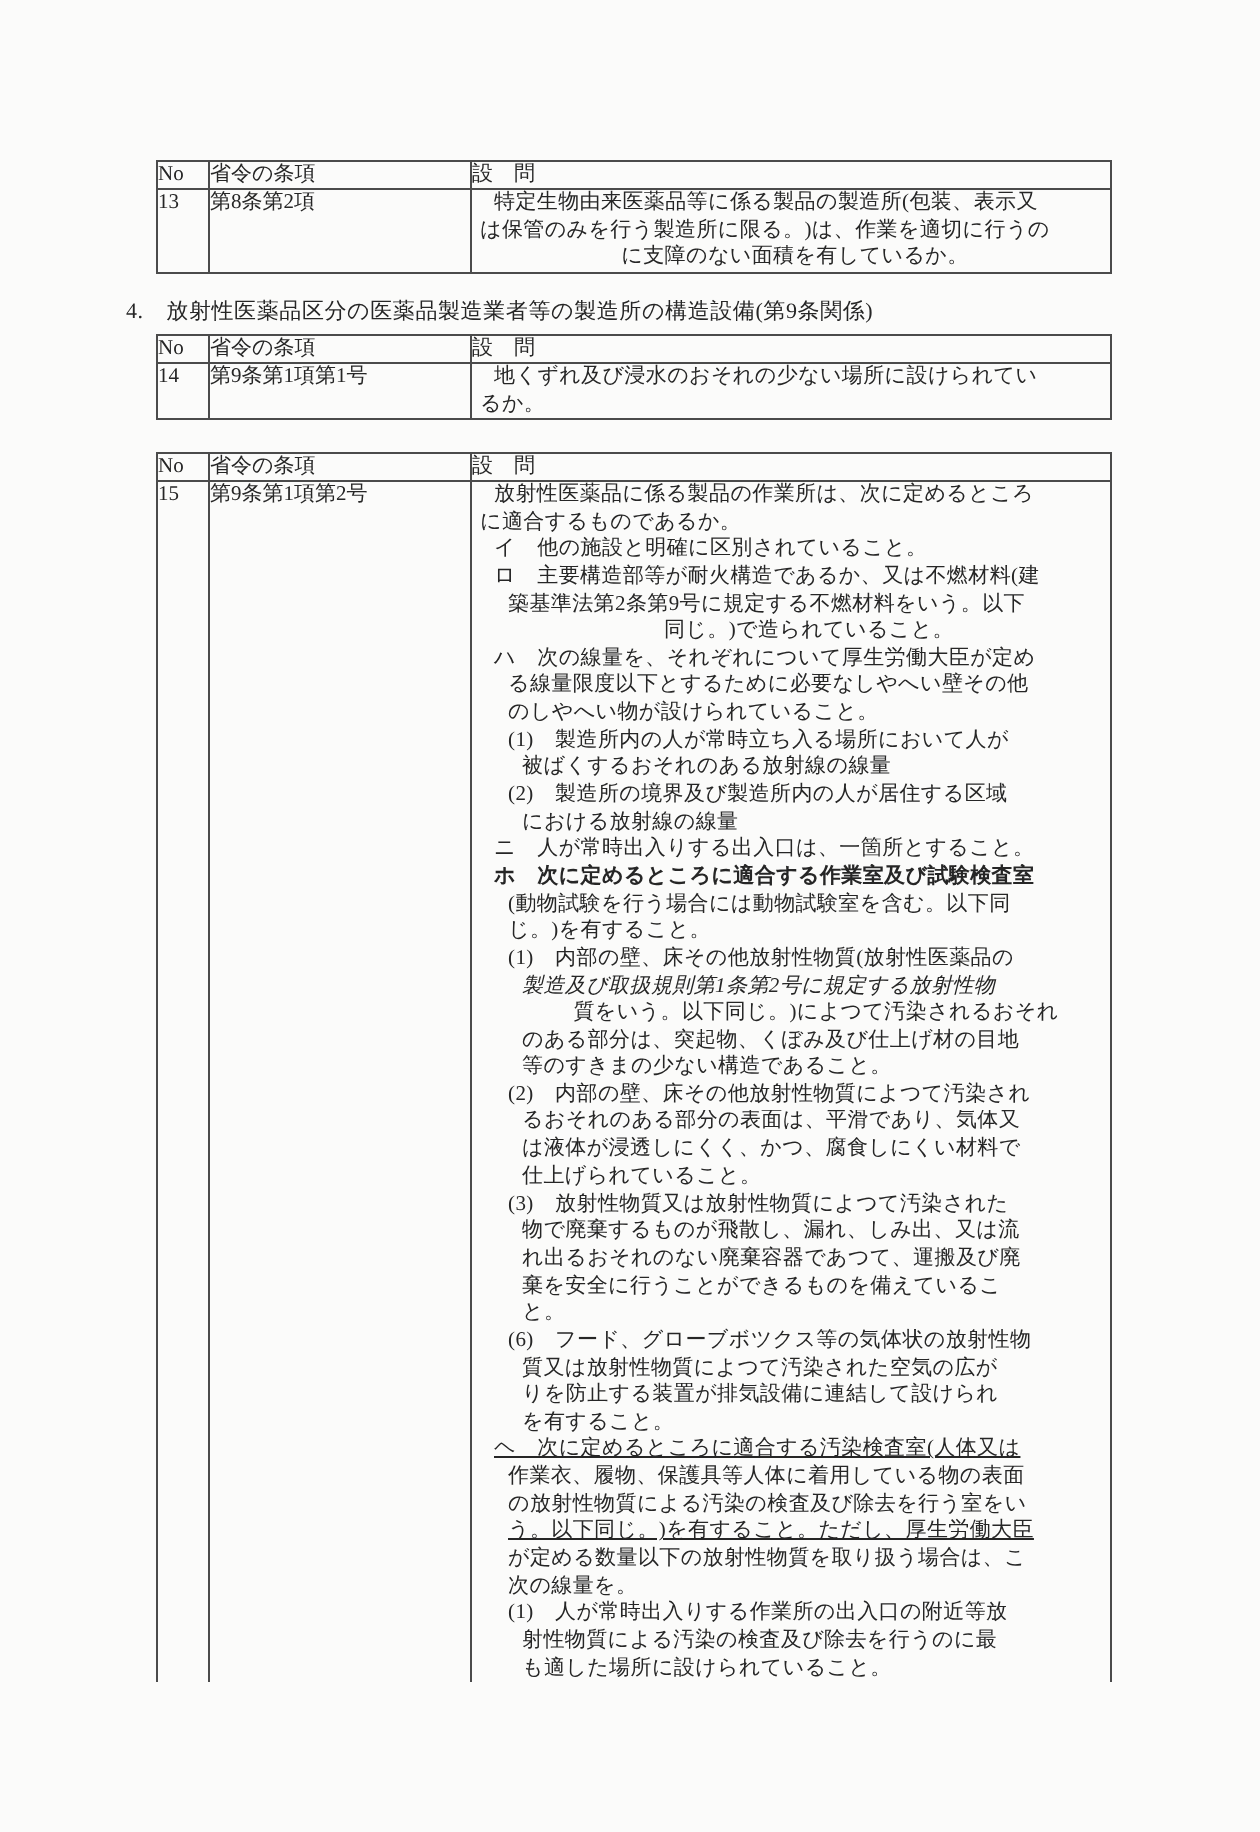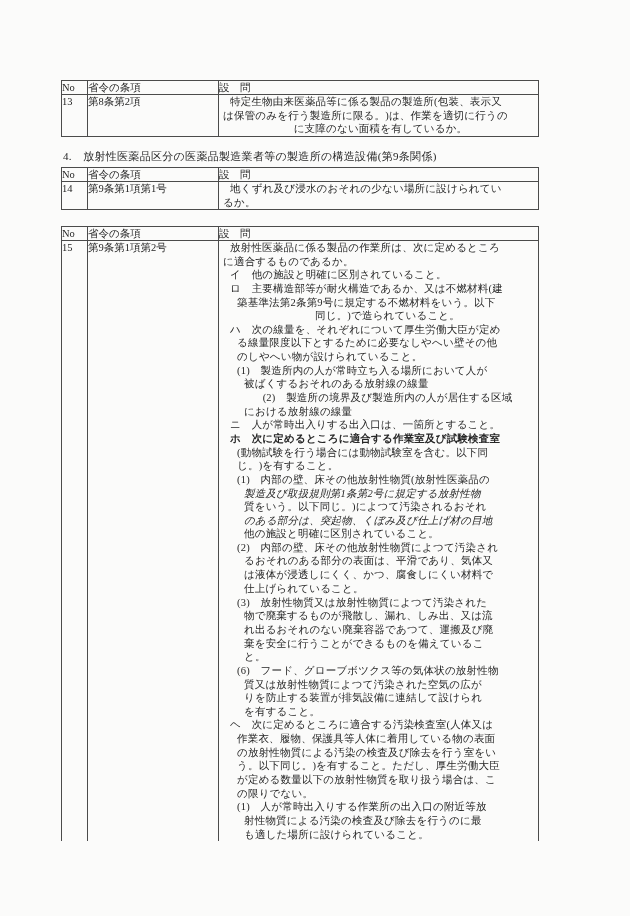--- a/index.html
+++ b/index.html
@@ -18,21 +18,21 @@
   .section-heading {
     position: absolute;
     left: 63px; top: 150px;
     font-size: 11px;
     line-height: 13px;
     letter-spacing: 0.3px;
     white-space: nowrap;
   }
   table.tbl {
     position: absolute;
-    left: 61px;
+    left: 78px;
     width: 477px;
     border-collapse: collapse;
     table-layout: fixed;
     font-size: 10.5px;
     color: #262626;
   }
   table.tbl th, table.tbl td {
     border: 1px solid #4b4b4b;
     padding: 0;
     vertical-align: top;
@@ -152,50 +152,50 @@
               <div class="qline" style="padding-left: 4px;">に適合するものであるか。</div>
               <div class="qline" style="padding-left: 11px;">イ　他の施設と明確に区別されていること。</div>
               <div class="qline" style="padding-left: 11px;">ロ　主要構造部等が耐火構造であるか、又は不燃材料(建</div>
               <div class="qline" style="padding-left: 18px;">築基準法第2条第9号に規定する不燃材料をいう。以下</div>
               <div class="qline" style="padding-left: 18px; text-align: center;">同じ。)で造られていること。</div>
               <div class="qline" style="padding-left: 11px;">ハ　次の線量を、それぞれについて厚生労働大臣が定め</div>
               <div class="qline" style="padding-left: 18px;">る線量限度以下とするために必要なしやへい壁その他</div>
               <div class="qline" style="padding-left: 18px;">のしやへい物が設けられていること。</div>
               <div class="qline" style="padding-left: 18px;">(1)　製造所内の人が常時立ち入る場所において人が</div>
               <div class="qline" style="padding-left: 25px;">被ばくするおそれのある放射線の線量</div>
-              <div class="qline" style="padding-left: 18px; text-align: center;">(2)　製造所の境界及び製造所内の人が居住する区域</div>
+              <div class="qline" style="padding-left: 18px;">(2)　製造所の境界及び製造所内の人が居住する区域</div>
               <div class="qline" style="padding-left: 25px;">における放射線の線量</div>
               <div class="qline" style="padding-left: 11px;">ニ　人が常時出入りする出入口は、一箇所とすること。</div>
               <div class="qline" style="padding-left: 11px; font-weight: bold;">ホ　次に定めるところに適合する作業室及び試験検査室</div>
               <div class="qline" style="padding-left: 18px;">(動物試験を行う場合には動物試験室を含む。以下同</div>
               <div class="qline" style="padding-left: 18px;">じ。)を有すること。</div>
               <div class="qline" style="padding-left: 18px;">(1)　内部の壁、床その他放射性物質(放射性医薬品の</div>
               <div class="qline" style="padding-left: 25px; font-style: italic;">製造及び取扱規則第1条第2号に規定する放射性物</div>
-              <div class="qline" style="padding-left: 25px;">質をいう。以下同じ。)によつて汚染されるおそれ</div>
-              <div class="qline" style="padding-left: 25px; font-style: italic;">のある部分は、突起物、くぼみ及び仕上げ材の目地</div>
-              <div class="qline" style="padding-left: 25px;">他の施設と明確に区別されていること。</div>
+              <div class="qline" style="padding-left: 25px; text-align: center;">質をいう。以下同じ。)によつて汚染されるおそれ</div>
+              <div class="qline" style="padding-left: 25px;">のある部分は、突起物、くぼみ及び仕上げ材の目地</div>
+              <div class="qline" style="padding-left: 25px;">等のすきまの少ない構造であること。</div>
               <div class="qline" style="padding-left: 18px;">(2)　内部の壁、床その他放射性物質によつて汚染され</div>
               <div class="qline" style="padding-left: 25px; font-family: Liberation Mono, monospace;">るおそれのある部分の表面は、平滑であり、気体又</div>
               <div class="qline" style="padding-left: 25px;">は液体が浸透しにくく、かつ、腐食しにくい材料で</div>
               <div class="qline" style="padding-left: 25px;">仕上げられていること。</div>
               <div class="qline" style="padding-left: 18px;">(3)　放射性物質又は放射性物質によつて汚染された</div>
               <div class="qline" style="padding-left: 25px;">物で廃棄するものが飛散し、漏れ、しみ出、又は流</div>
               <div class="qline" style="padding-left: 25px;">れ出るおそれのない廃棄容器であつて、運搬及び廃</div>
               <div class="qline" style="padding-left: 25px;">棄を安全に行うことができるものを備えているこ</div>
               <div class="qline" style="padding-left: 25px;">と。</div>
               <div class="qline" style="padding-left: 18px;">(6)　フード、グローブボツクス等の気体状の放射性物</div>
               <div class="qline" style="padding-left: 25px;">質又は放射性物質によつて汚染された空気の広が</div>
               <div class="qline" style="padding-left: 25px;">りを防止する装置が排気設備に連結して設けられ</div>
               <div class="qline" style="padding-left: 25px;">を有すること。</div>
-              <div class="qline" style="padding-left: 11px;">ヘ　次に定めるところに適合する汚染検査室(人体又は</div>
+              <div class="qline" style="padding-left: 11px; text-decoration: underline;">ヘ　次に定めるところに適合する汚染検査室(人体又は</div>
               <div class="qline" style="padding-left: 18px;">作業衣、履物、保護具等人体に着用している物の表面</div>
               <div class="qline" style="padding-left: 18px;">の放射性物質による汚染の検査及び除去を行う室をい</div>
-              <div class="qline" style="padding-left: 18px;">う。以下同じ。)を有すること。ただし、厚生労働大臣</div>
+              <div class="qline" style="padding-left: 18px; text-decoration: underline;">う。以下同じ。)を有すること。ただし、厚生労働大臣</div>
               <div class="qline" style="padding-left: 18px;">が定める数量以下の放射性物質を取り扱う場合は、こ</div>
-              <div class="qline" style="padding-left: 18px;">の限りでない。</div>
+              <div class="qline" style="padding-left: 18px;">次の線量を。</div>
               <div class="qline" style="padding-left: 18px;">(1)　人が常時出入りする作業所の出入口の附近等放</div>
               <div class="qline" style="padding-left: 25px;">射性物質による汚染の検査及び除去を行うのに最</div>
               <div class="qline" style="padding-left: 25px;">も適した場所に設けられていること。</div>
             </td>
           </tr>
         </tbody>
       </table>
     </div>
 
 </div>

